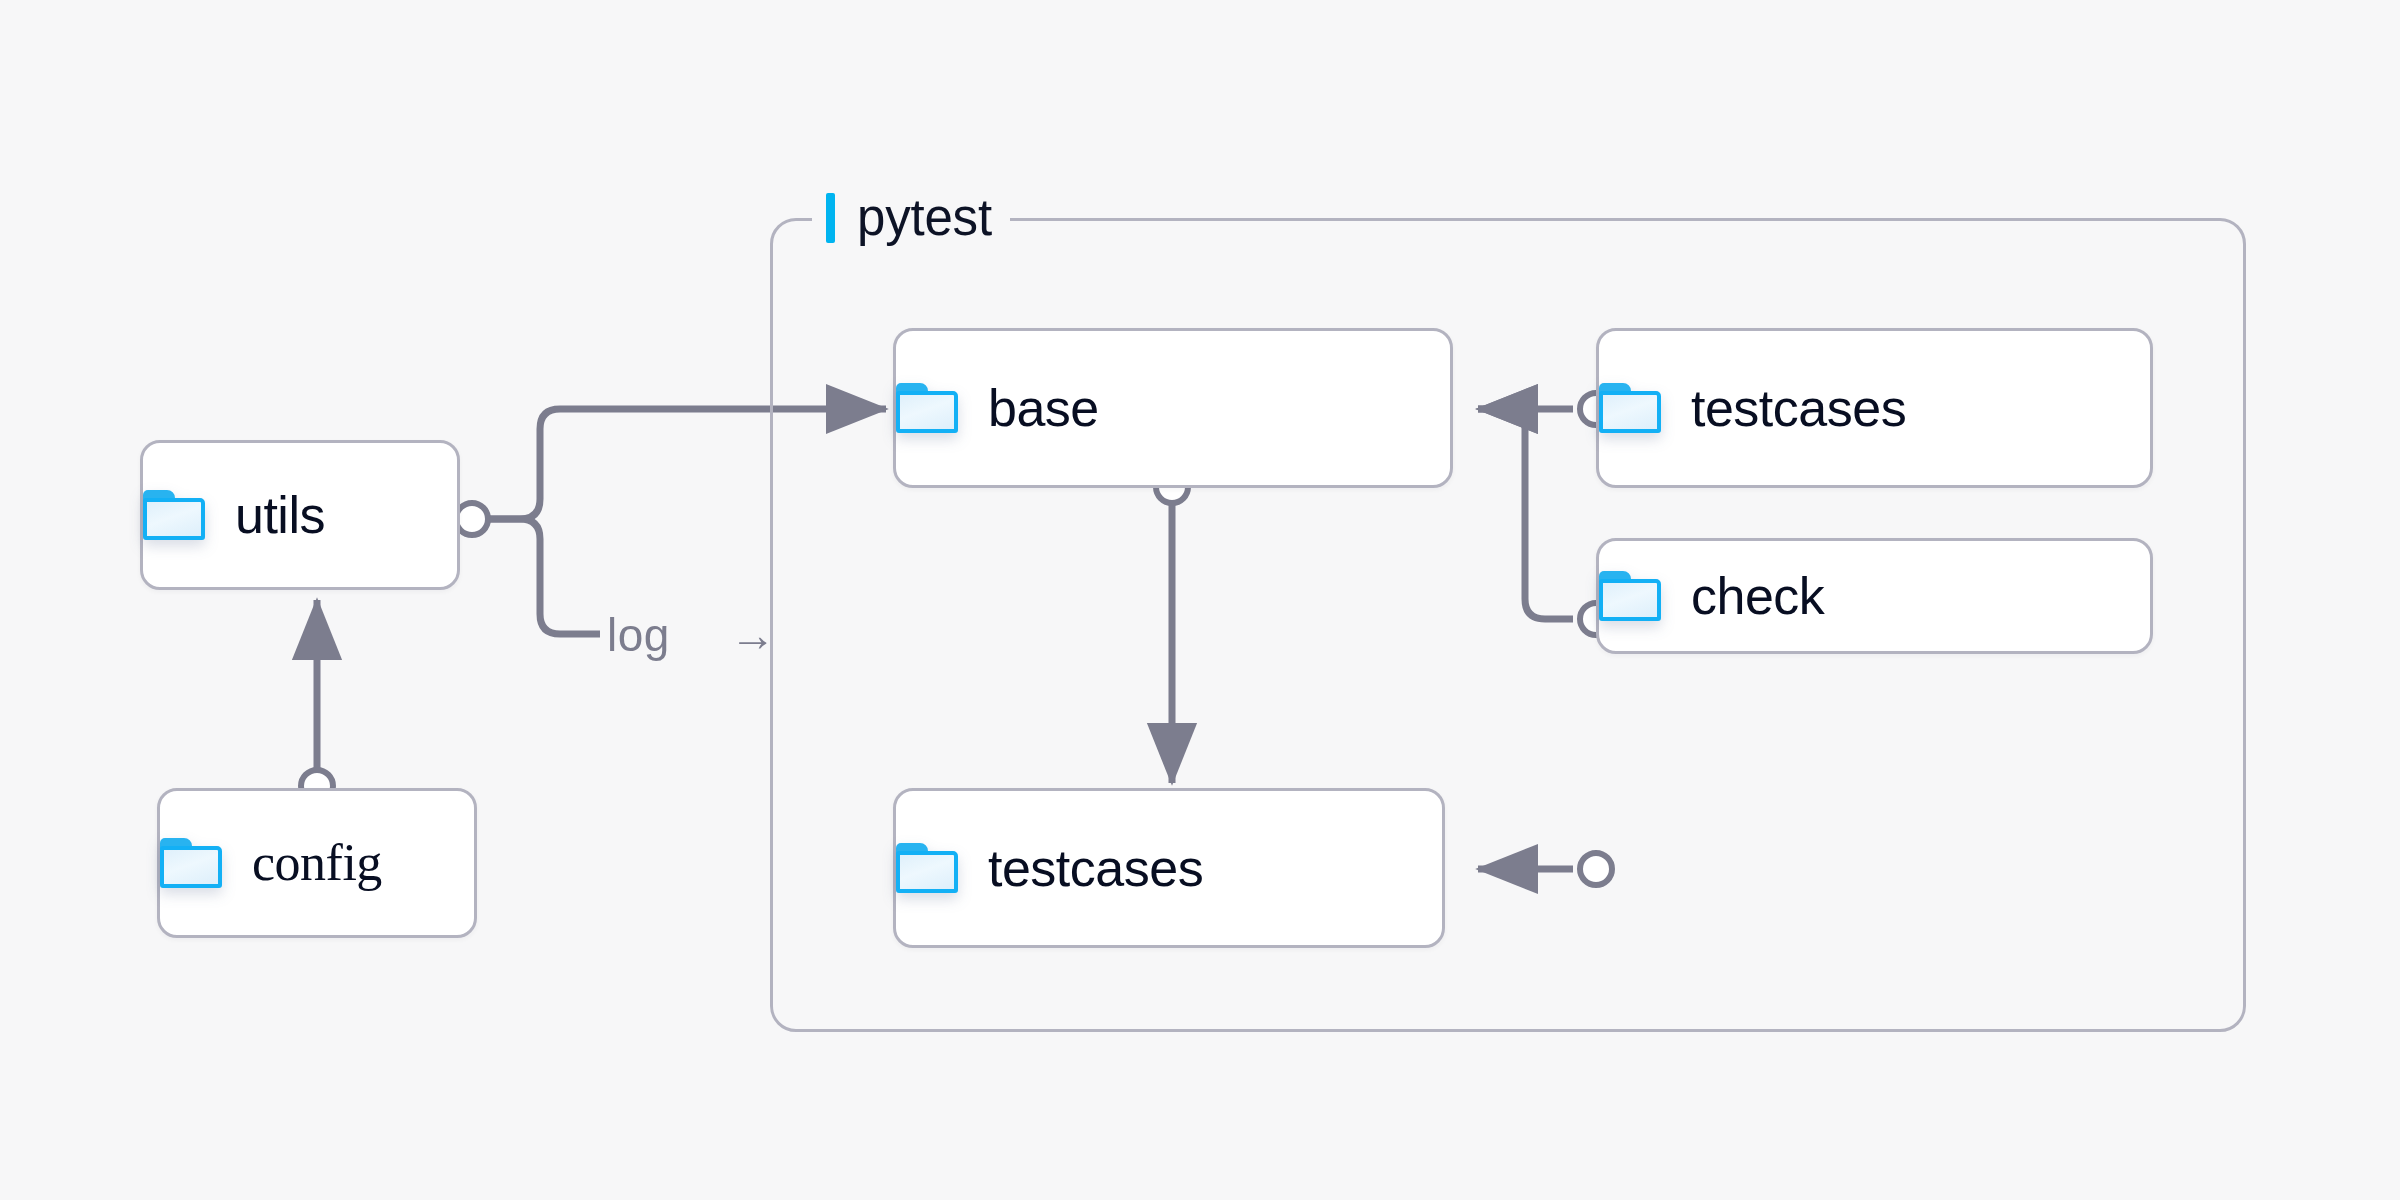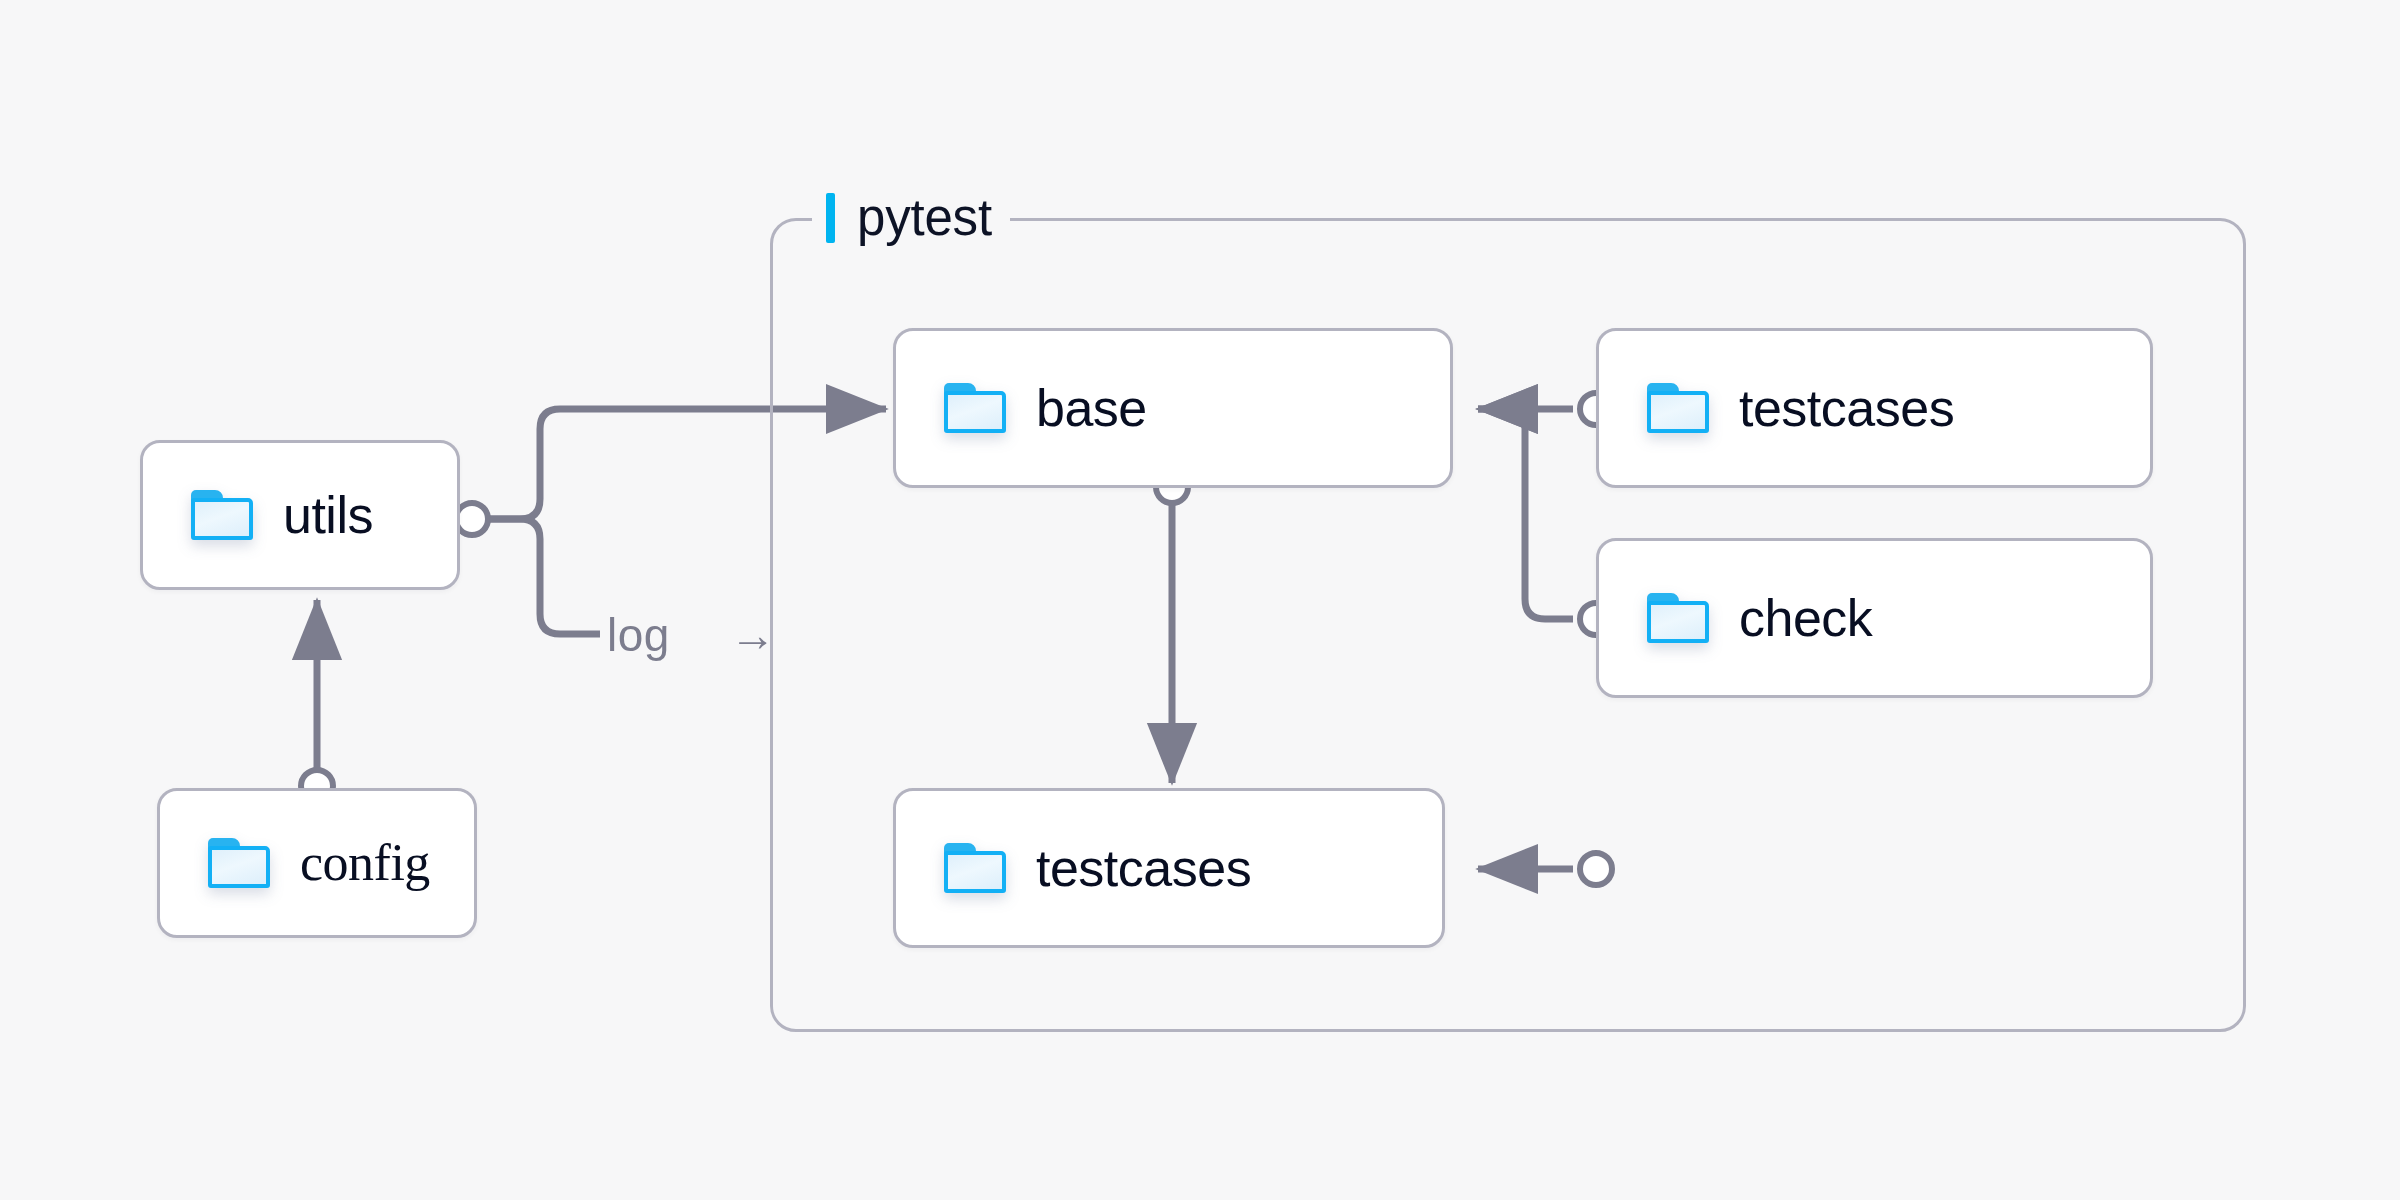--- a/index.html
+++ b/index.html
@@ -44,21 +44,20 @@
   
   .node{
     position:absolute;
     box-sizing:border-box;
     background:#ffffff;
     border:3px solid #b3b3c0;
     border-radius:20px;
     display:flex;
     align-items:center;
     gap:30px;
-    padding-left:48px;
     box-shadow:0 2px 5px rgba(20,24,44,.045);
   }
   .node-label{
     font-size:52px;
     font-weight:400;
     color:#080e22;
     letter-spacing:-0.5px;
     line-height:1;
     white-space:nowrap;
   }
@@ -182,21 +181,21 @@
   </div>
 
   <div class="node" style="left:1596px;top:328px;width:557px;height:160px;">
     <span class="folder">
       <span class="tab"></span>
         <span class="body"></span>
     </span>
     <span class="node-label">testcases</span>
   </div>
 
-  <div class="node" style="left:1596px;top:538px;width:557px;height:160px;">
+  <div class="node" style="left:1596px;top:538px;width:557px;height:116px;">
     <span class="folder">
       <span class="tab"></span>
         <span class="body"></span>
     </span>
     <span class="node-label">check</span>
   </div>
 
 
 </div>
 

